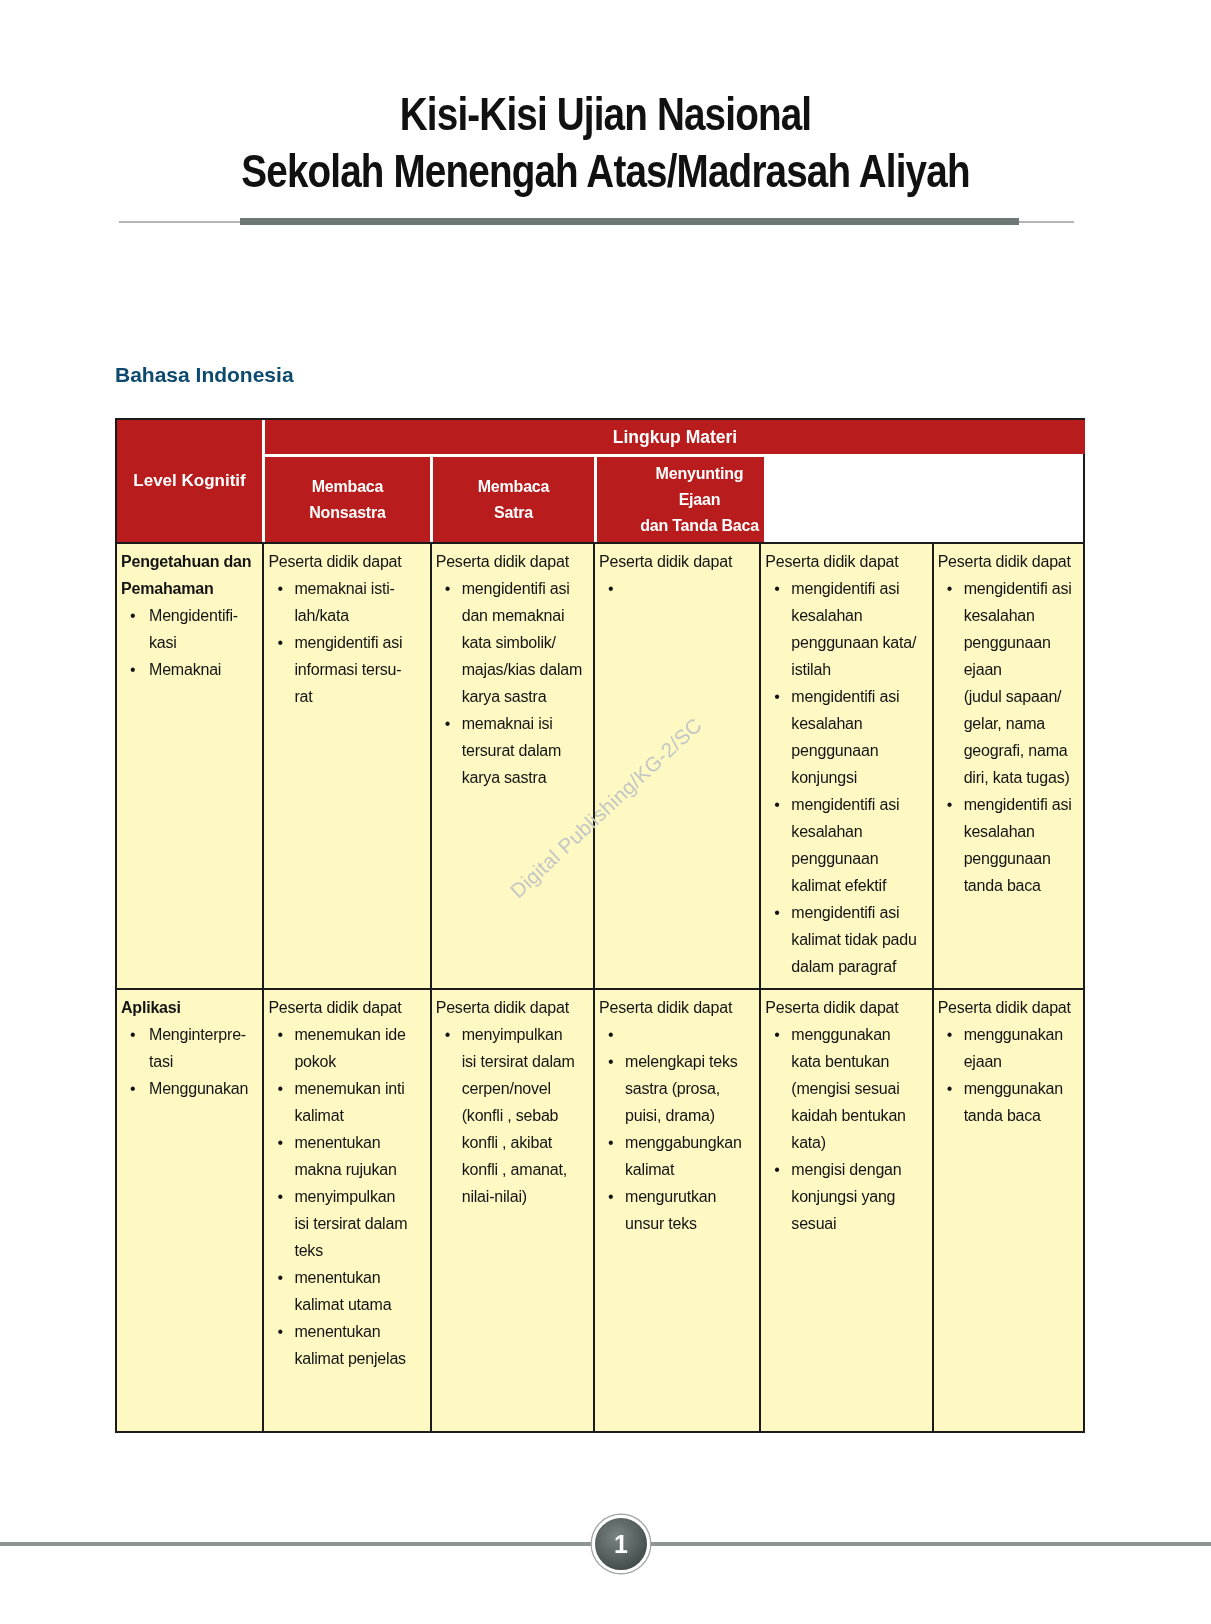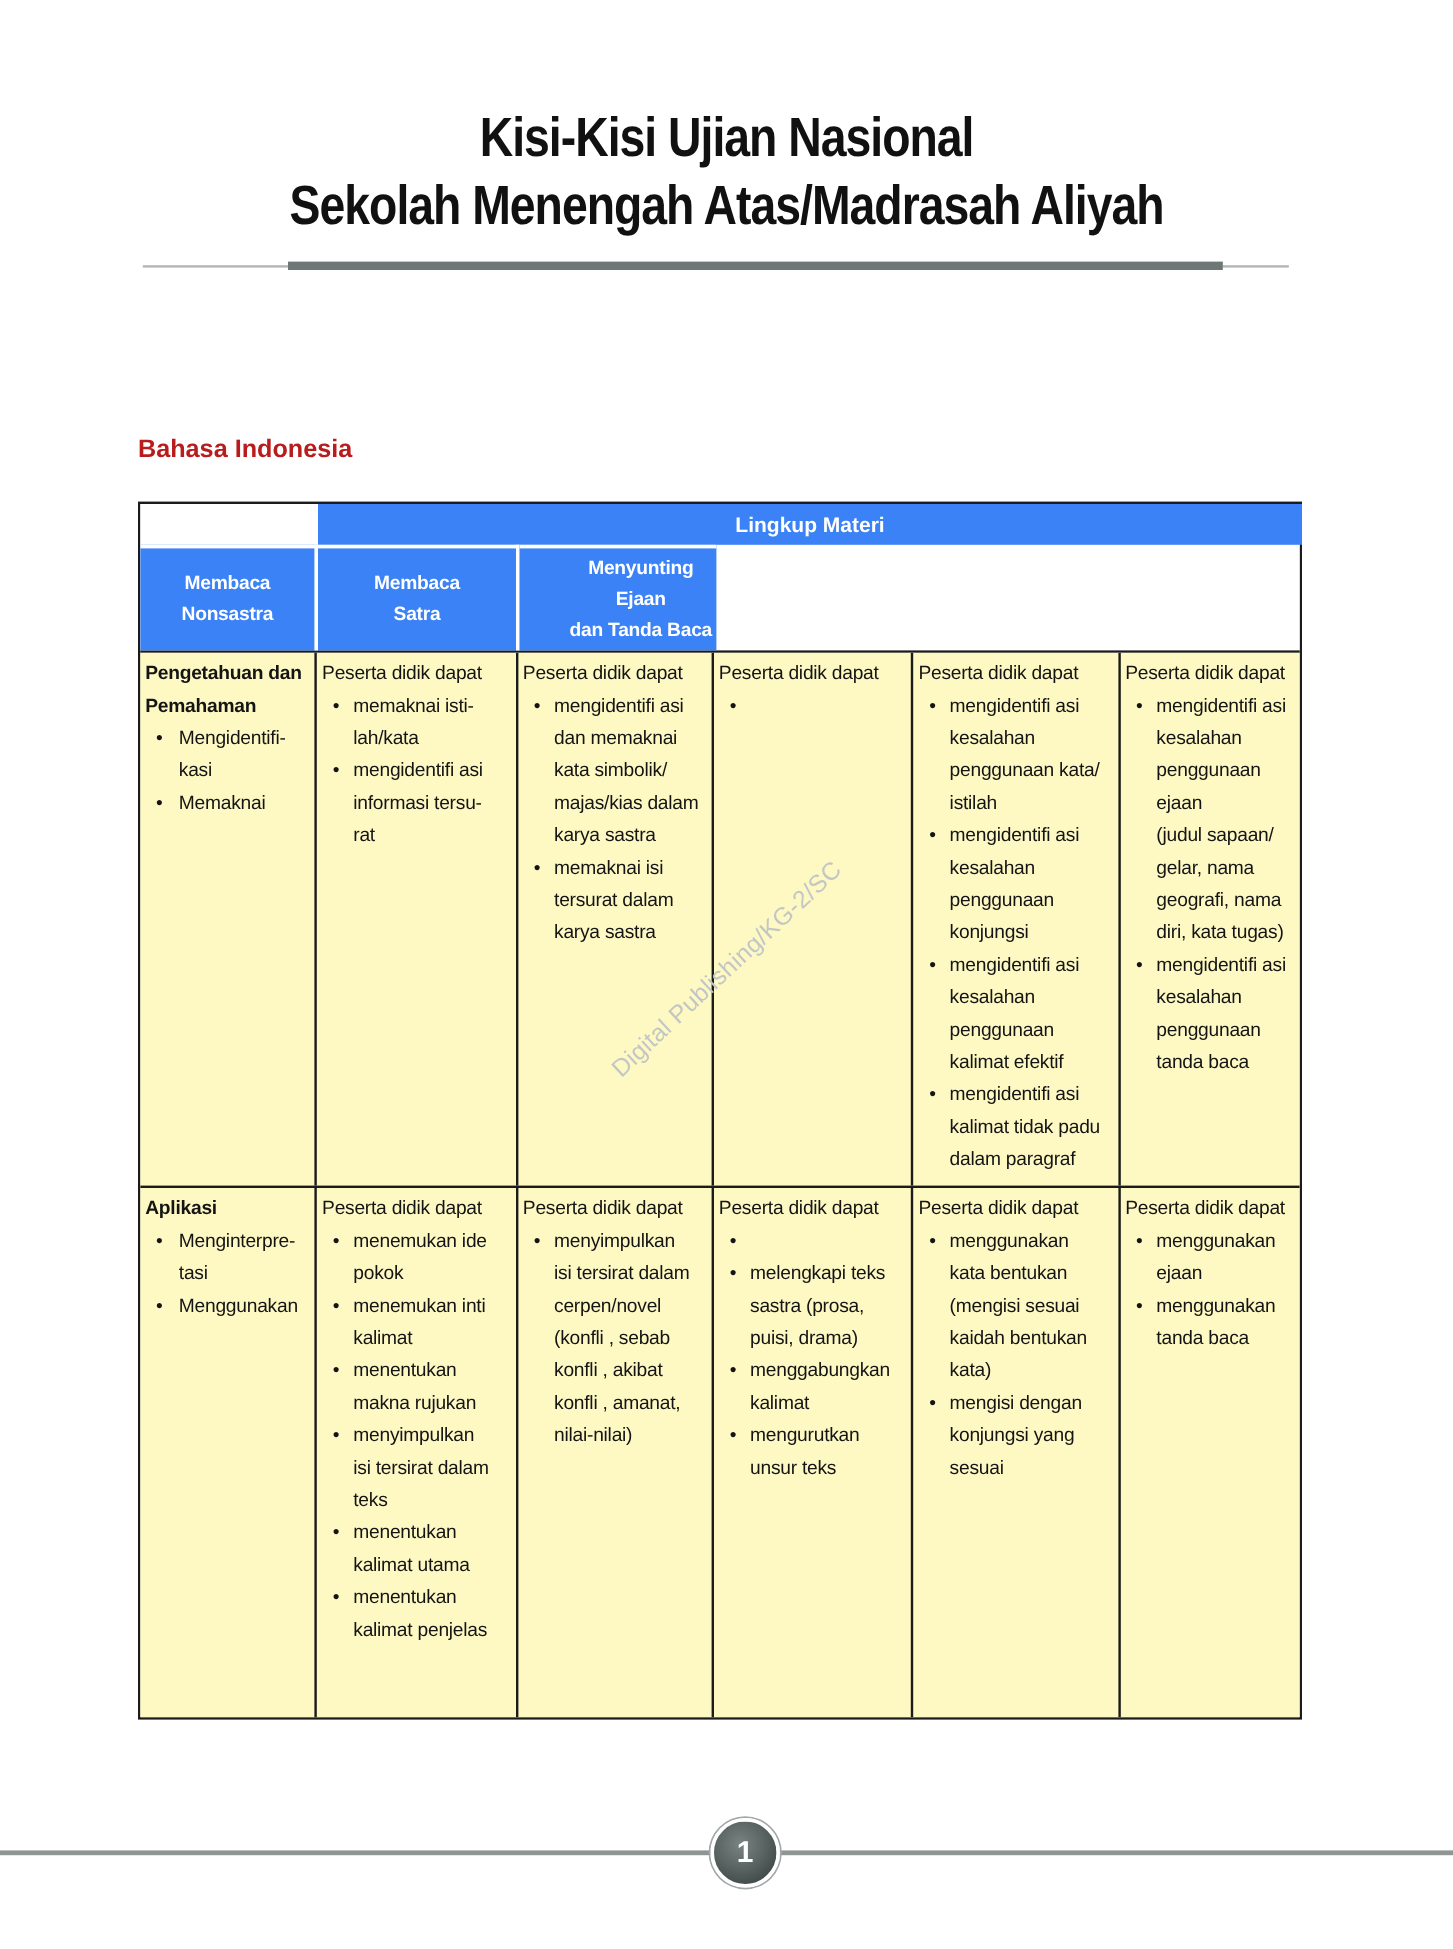--- a/index.html
+++ b/index.html
@@ -10,29 +10,29 @@
   }
   
   .title-wrap { position:absolute; left:0; top:86px; width:1211px; text-align:center; }
   .title-line {
     font-size:46px; font-weight:bold; line-height:57px; color:#111;
     transform:scaleX(0.84); transform-origin:center; letter-spacing:-1px;
   }
   .rule-thin { position:absolute; left:119px; top:221px; width:955px; height:2px; background:#b2b7b6; }
   .rule-thick { position:absolute; left:240px; top:218px; width:779px; height:7px; background:#6d7776; }
   
-  .section-heading { position:absolute; left:115px; top:363px; font-size:21px; font-weight:bold; color:#b91c1c; }
+  .section-heading { position:absolute; left:115px; top:363px; font-size:21px; font-weight:bold; color:#0c4a6e; }
   
   .kisi-table {
     position:absolute; left:115px; top:418px; width:970px;
     border:2.5px solid #1b1b1b; box-sizing:border-box; background:#fff;
   }
   .thead { display:grid; grid-template-columns:148px 168px 164px 167px 173px 148px;
     grid-template-rows:34px 88px; background:#fff; }
-  .th { background:#3b82f6; color:#ffffff; font-weight:bold; box-sizing:border-box;
+  .th { background:#b91c1c; color:#ffffff; font-weight:bold; box-sizing:border-box;
     display:flex; align-items:center; justify-content:center; text-align:center; }
   .th-corner { grid-row:1 / 3; grid-column:1; border-right:3px solid #fff; font-size:17px; }
   .th-group { grid-row:1; grid-column:2 / 7; font-size:17.5px; }
   .th-col { grid-row:2; border-top:3px solid #fff; border-right:3px solid #fff;
     font-size:16px; line-height:26px; letter-spacing:-0.2px; }
   .th-col:last-child { border-right:none;padding-left:38px; }
   .pre { white-space:pre-line; }
   .tbody { border-top:2.5px solid #1b1b1b; }
   .trow { display:flex; }
   .trow.r1 { background:#fef9c3; border-bottom:2px solid #1b1b1b; }
@@ -75,20 +75,21 @@
     <div class="title-line">Kisi-Kisi Ujian Nasional</div>
     <div class="title-line">Sekolah Menengah Atas/Madrasah Aliyah</div>
   </div>
   <div class="rule-thin"></div>
   <div class="rule-thick"></div>
 
   <div class="section-heading">Bahasa Indonesia</div>
 
   <div class="kisi-table">
     <div class="thead">
+      <div class="th th-corner">Level Kognitif</div>
       <div class="th th-group">Lingkup Materi</div>
       <div class="th th-col pre">Membaca
 Nonsastra</div>
       <div class="th th-col pre">Membaca
 Satra</div>
       <div class="th th-col pre">Menyunting Ejaan
 dan Tanda Baca</div>
     </div>
 
     <div class="tbody">

